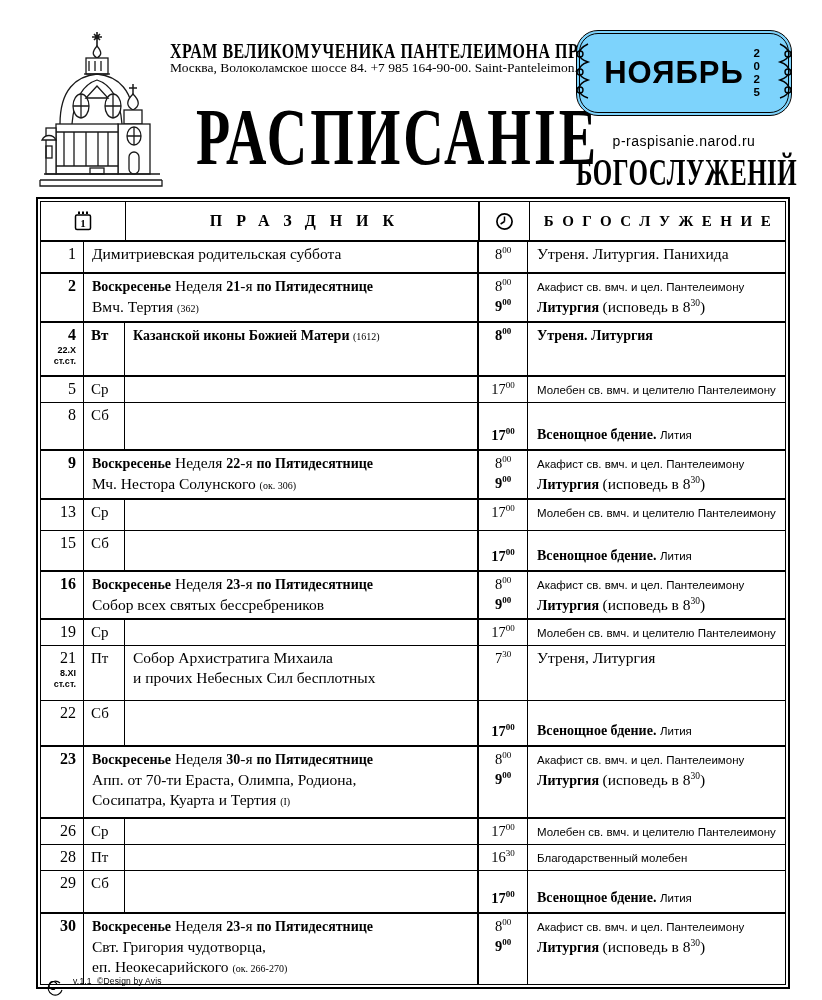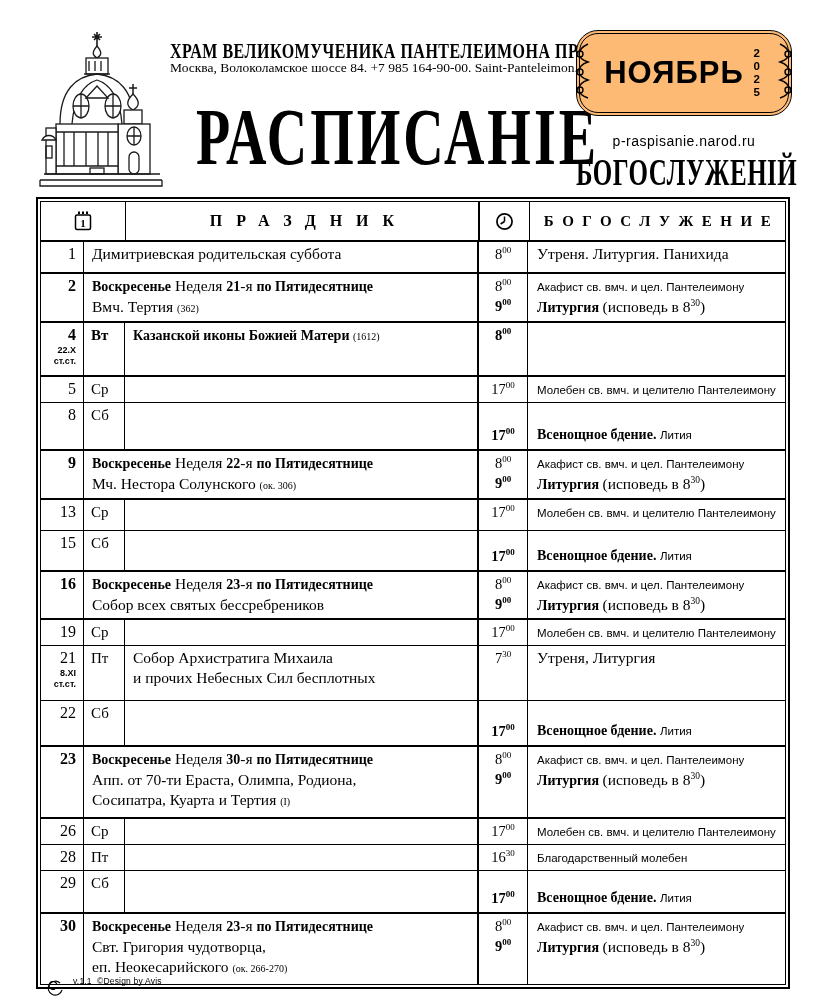--- a/index.html
+++ b/index.html
@@ -10,21 +10,21 @@
   .church-art{position:absolute;left:34px;top:28px;}
   .church-name{position:absolute;left:170px;top:40px;width:410px;font-weight:bold;font-size:16px;
                letter-spacing:.5px;white-space:nowrap;transform:scaleY(1.25);transform-origin:left top;
                font-family:"Liberation Serif",serif;}
   .address{position:absolute;left:170px;top:60px;width:410px;font-size:13.5px;white-space:nowrap;}
   .big-title1{position:absolute;left:196px;top:92px;width:380px;font-size:56px;font-weight:bold;
               letter-spacing:3px;white-space:nowrap;transform:scale(1.0,1.42);transform-origin:left top;
               font-family:"Liberation Serif",serif;}
   .right-head{position:absolute;left:576px;top:30px;width:216px;text-align:center;}
   .month-badge{position:relative;height:78px;border:4px double #000;border-radius:22px;
-               display:flex;align-items:center;justify-content:center;gap:6px;background:#fdba74;}
+               display:flex;align-items:center;justify-content:center;gap:6px;background:#7dd3fc;}
   .month-name{font-family:"Liberation Sans",sans-serif;font-weight:800;font-size:31px;letter-spacing:1px;}
   .year-vert{writing-mode:vertical-rl;text-orientation:upright;font-family:"Liberation Sans",sans-serif;
              font-weight:bold;font-size:11.5px;letter-spacing:1px;line-height:14px;}
   .flourish{position:absolute;top:6px;}
   .flourish.left{left:-8px;} .flourish.right{right:-8px;transform:scaleX(-1);}
   .site-url{margin-top:17px;font-family:"Liberation Sans",sans-serif;font-size:14px;letter-spacing:.5px;}
   .big-title2{margin-top:2px;font-size:25px;font-weight:bold;letter-spacing:.5px;white-space:nowrap;
               transform:scaleY(1.55);transform-origin:center top;font-family:"Liberation Serif",serif;}
 
   
@@ -197,20 +197,23 @@
               <div class="sub">22.X</div>
               <div class="sub">ст.ст.</div>
             </div>
             <div class="cell c-day b">Вт</div>
             <div class="cell c-hol">
               <div class="hline"><span class="sb">Казанской иконы Божией Матери </span><span class="note">(1612)</span></div>
             </div>
             <div class="cell c-time">
               <div class="tline b"><span class="">8</span><span class="tsup">00</span></div>
             </div>
+            <div class="cell c-serv">
+              <div class="sline"><span class="sb">Утреня. Литургия</span></div>
+            </div>
           </div>
           <div class="row thick" style="min-height: 24px;">
             <div class="cell c-date">
               <div class="num">5</div>
             </div>
             <div class="cell c-day">Ср</div>
             <div class="cell c-hol"></div>
             <div class="cell c-time">
               <div class="tline"><span class="">17</span><span class="tsup">00</span></div>
             </div>

